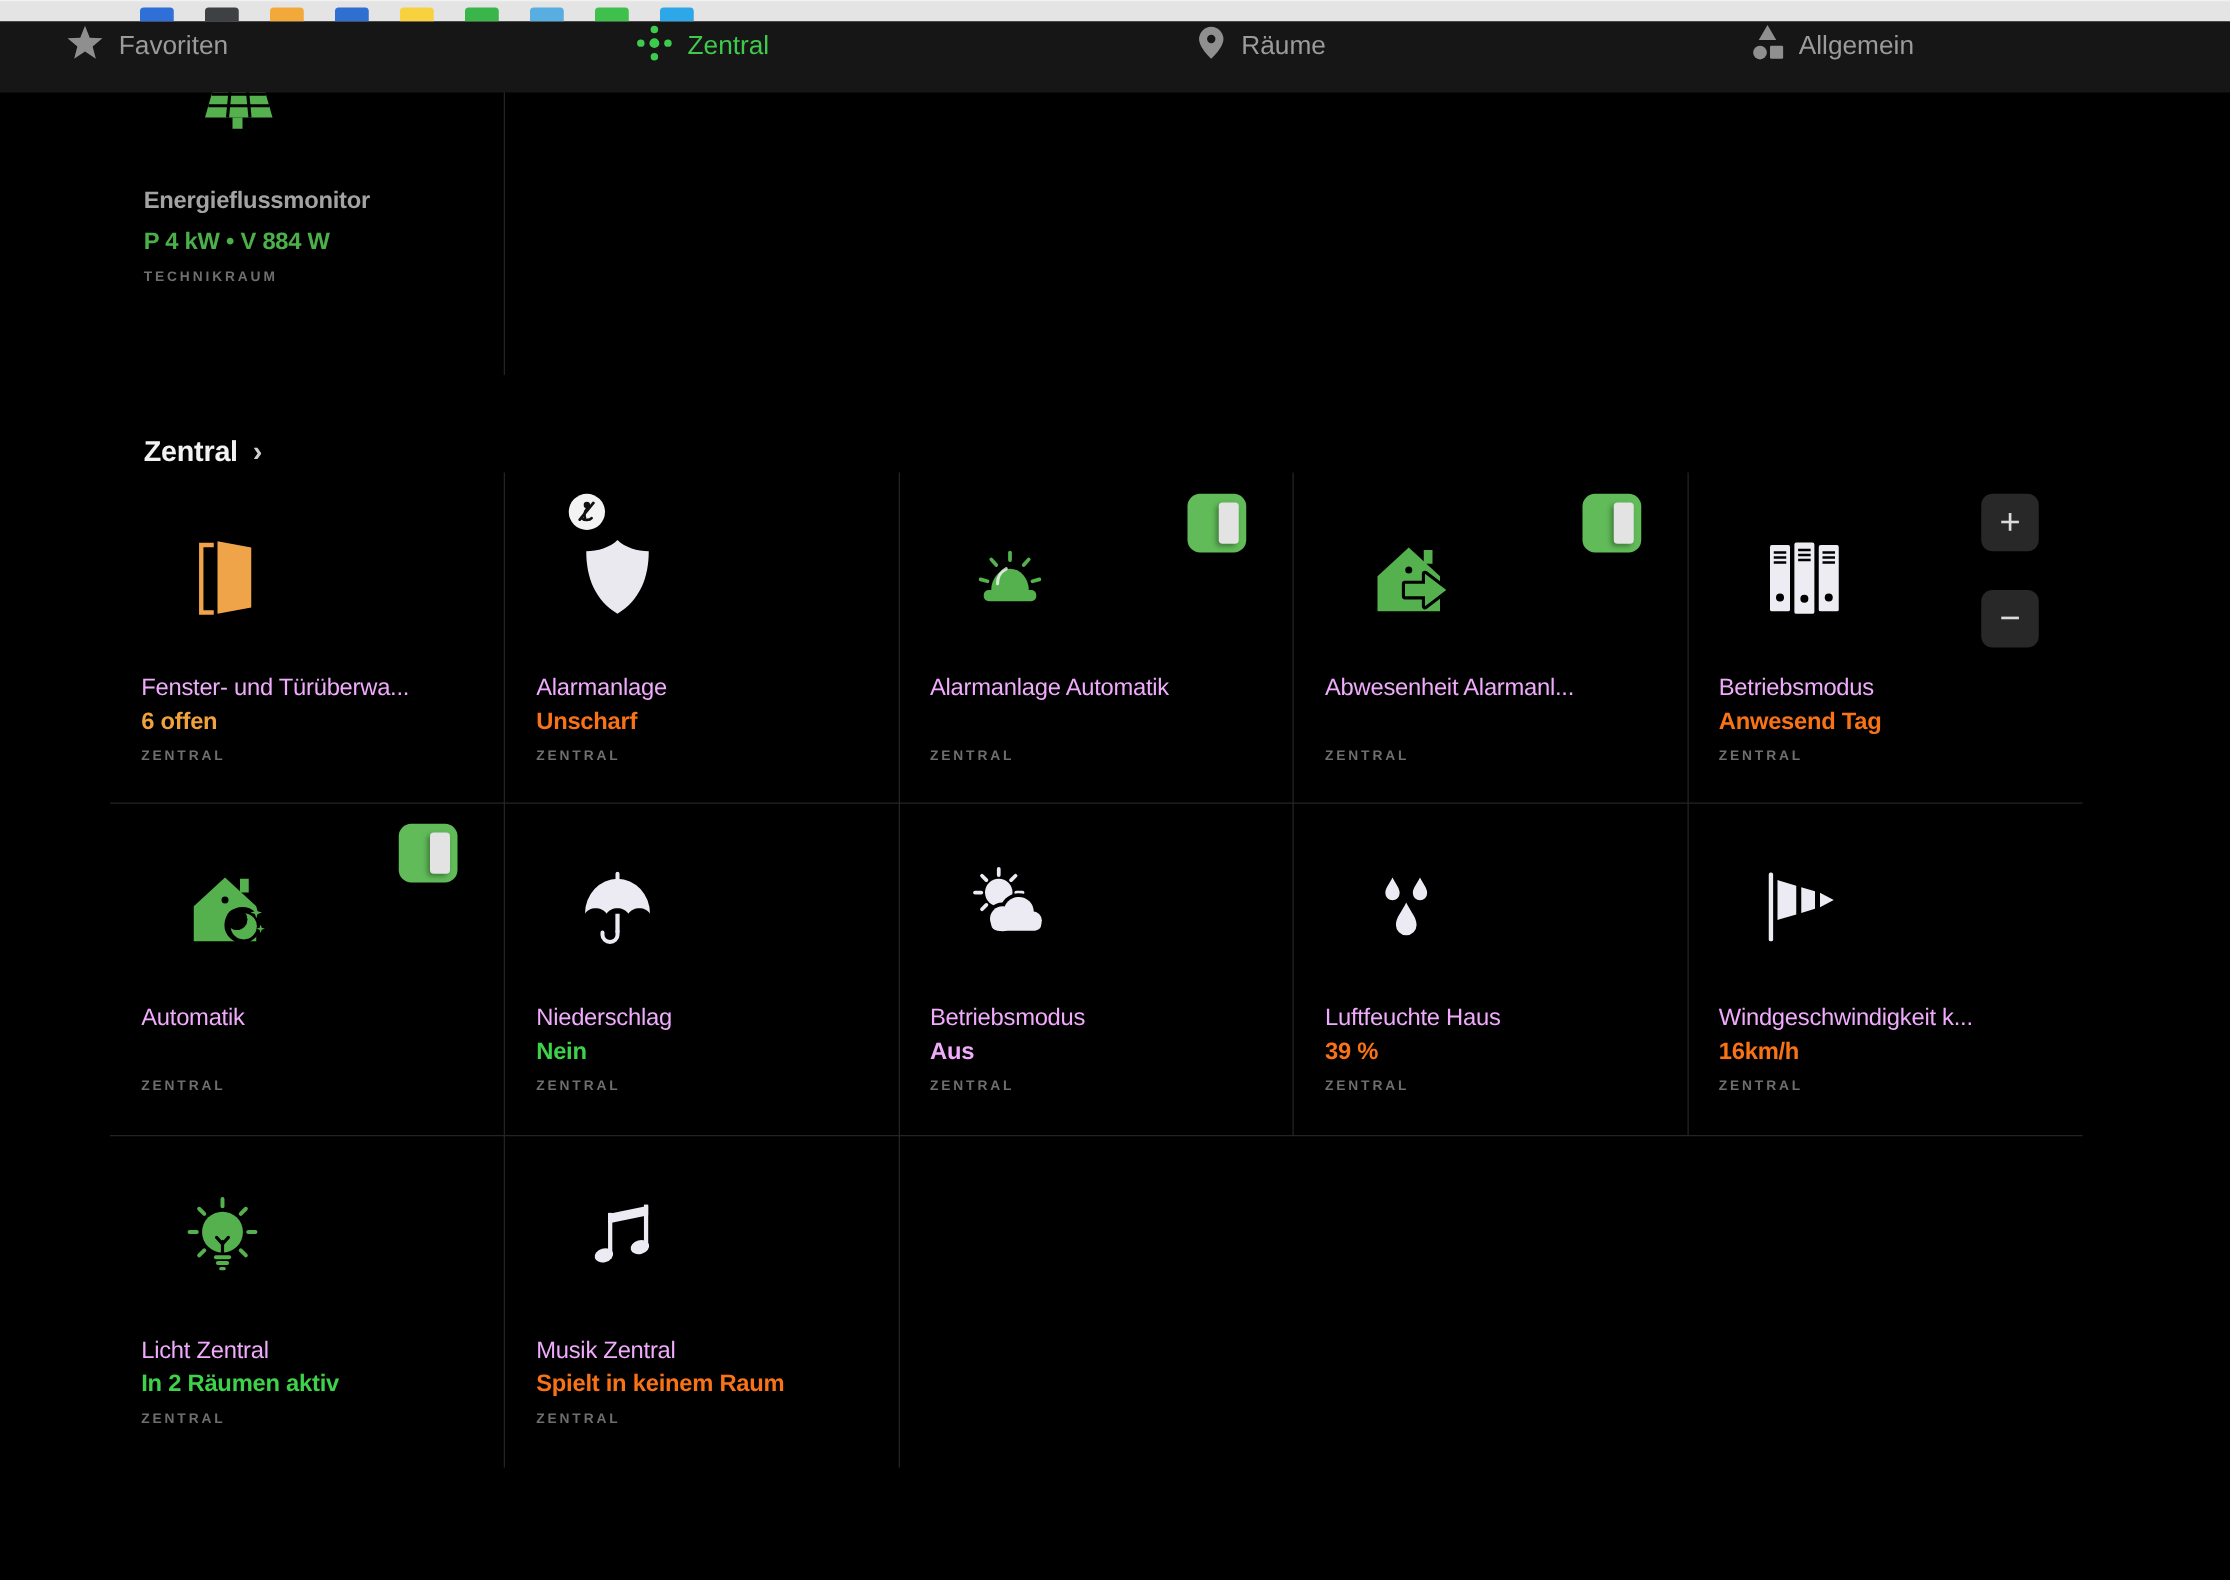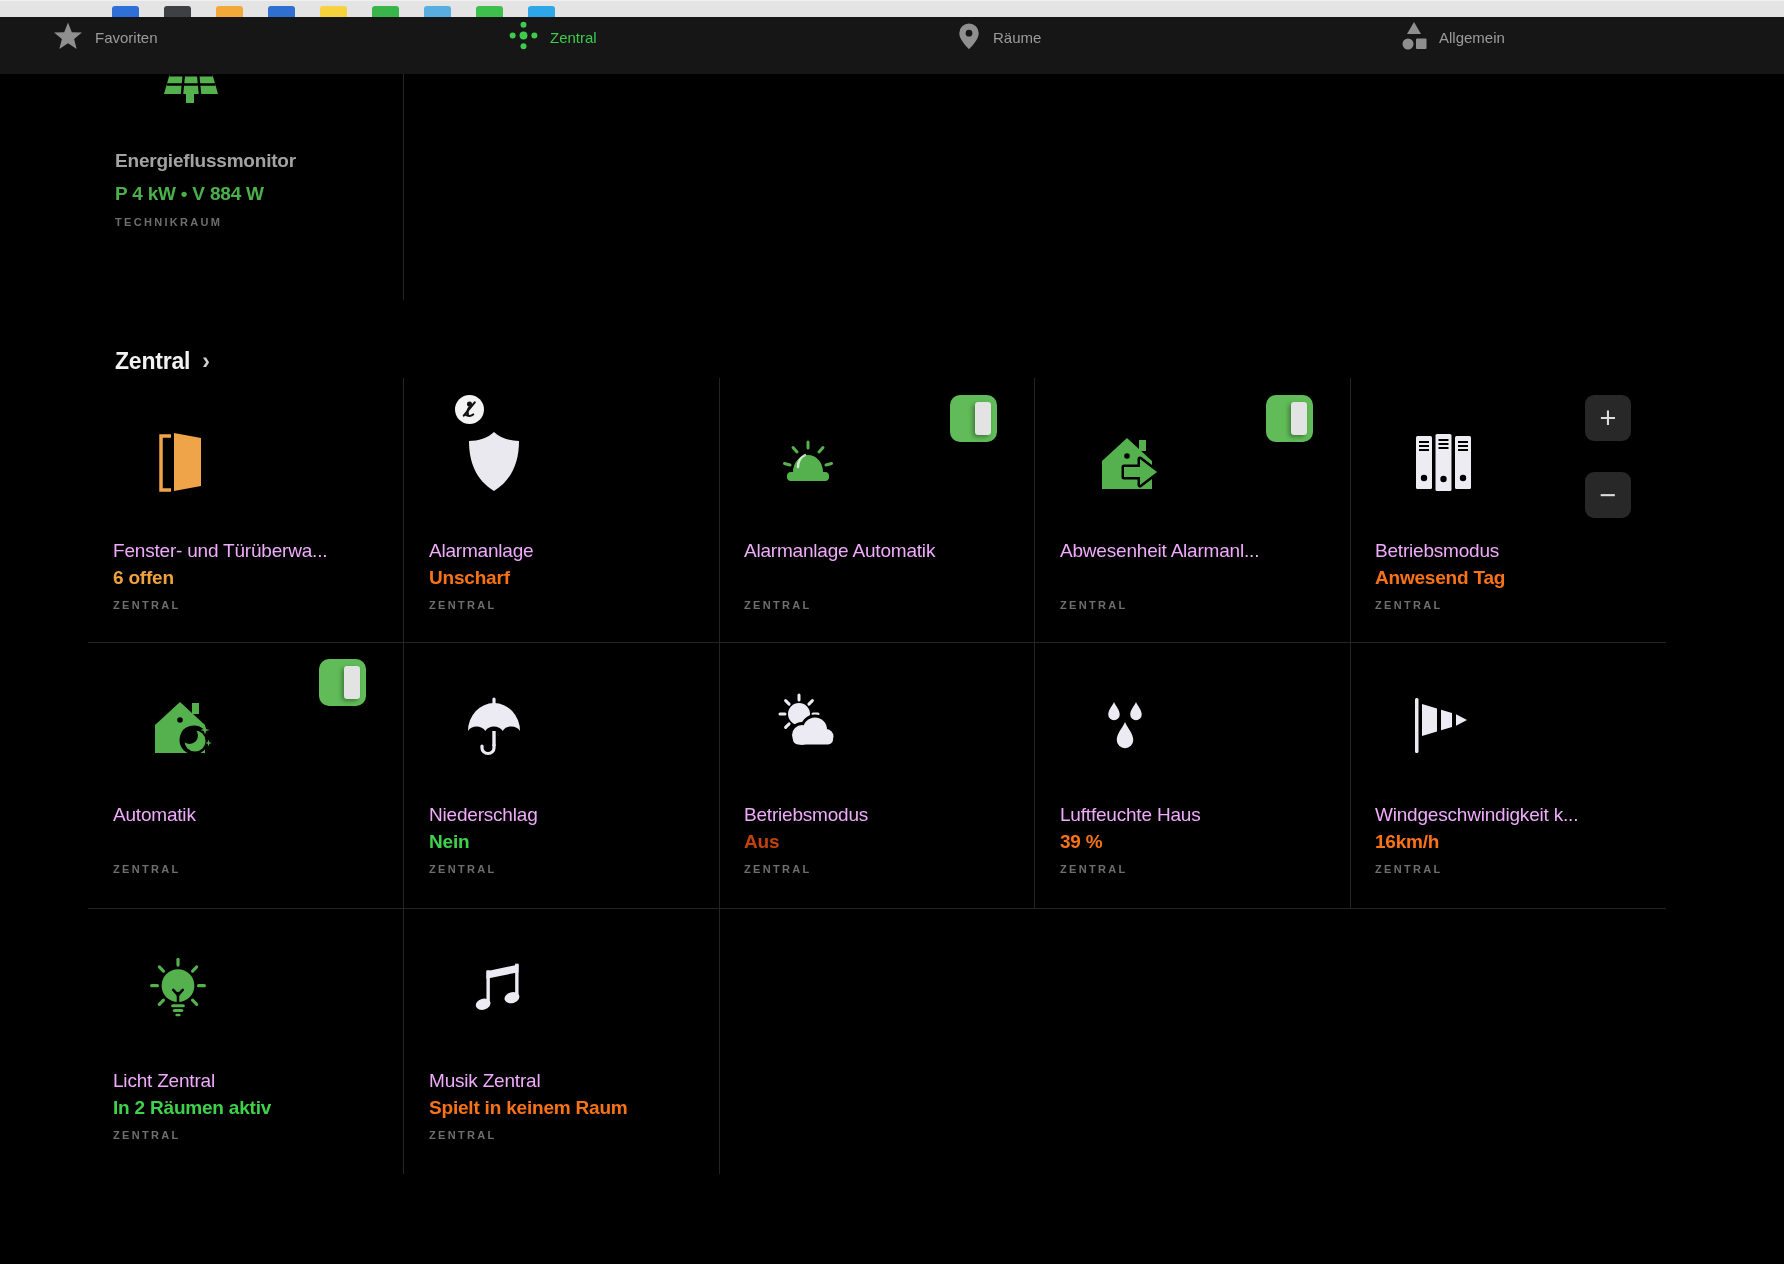--- a/index.html
+++ b/index.html
@@ -15,29 +15,29 @@
   
   .sec-hdr{position:absolute;left:115px;top:316px;font-size:23px;font-weight:800;color:#f2f2f2;letter-spacing:-0.2px;margin-top:32px;}
   .sec-hdr .chev{margin-left:12px;color:#cfcfcf;font-weight:700;}
   
   .grid{position:absolute;left:88px;top:378px;width:1580px;height:796px;}
   .tile{position:absolute;width:315px;height:266px;}
   .icon-wrap{position:absolute;left:48px;top:42px;width:84px;height:84px;display:flex;align-items:center;justify-content:center;}
   .t-title{position:absolute;left:25px;top:162px;width:288px;font-size:19px;font-weight:400;color:#f0abfc;letter-spacing:-0.2px;white-space:nowrap;overflow:hidden;}
   .t-value{position:absolute;left:25px;top:189px;font-size:19px;font-weight:700;letter-spacing:-0.2px;}
   .t-room{position:absolute;left:25px;top:221px;font-size:11px;font-weight:700;letter-spacing:2.3px;color:#6e6e6e;}
-  .v-muted{color:#f97316}.v-green{color:#3ed24b}.v-orange{color:#f0a23c}.v-red{color:#c2410c}
+  .v-muted{color:#f97316}.v-green{color:#3ed24b}.v-orange{color:#f0a23c}.v-red{color:#f0abfc}
   .toggle{position:absolute;left:231px;top:17px;width:47px;height:47px;background:#60bb58;border-radius:10px;box-shadow:0 3px 6px rgba(0,0,0,.5);}
   .knob{position:absolute;left:25px;top:7px;width:16px;height:33px;background:#e3e3e3;border-radius:3px;box-shadow:-2px 2px 4px rgba(0,0,0,.35);}
   .badge{position:absolute;left:51px;top:17px;width:29px;height:29px;background:#f3f3f3;border-radius:50%;display:flex;align-items:center;justify-content:center;}
   .step-btn{position:absolute;left:235px;width:46px;height:46px;background:#282828;border-radius:9px;color:#dcdcdc;font-size:29px;font-weight:400;display:flex;align-items:center;justify-content:center;cursor:default;}
   .step-plus{top:17px}.step-minus{top:94px}
   
   .nav{position:absolute;left:0;top:1174;width:1784px;height:74px;background:#161616;}
-  .nav-item{position:absolute;top:0;height:74px;display:flex;align-items:center;gap:11px;color:#9b9b9b;font-size:15px;}
+  .nav-item{position:absolute;top:0;height:74px;display:flex;align-items:center;gap:11px;color:#9b9b9b;font-size:21px;}
   .nav-item.active{color:#3ecb4d;}
   
   .taskbar{position:absolute;left:0;top:1248;width:1784px;height:16px;background:#e4e4e4;border-top:1px solid #f1f1f1;}
   .tb-icon{position:absolute;top:5px;width:27px;height:11px;border-radius:3px 3px 0 0;}
 </style>
 </head>
 <body>
 
 <div class="screen">
 

